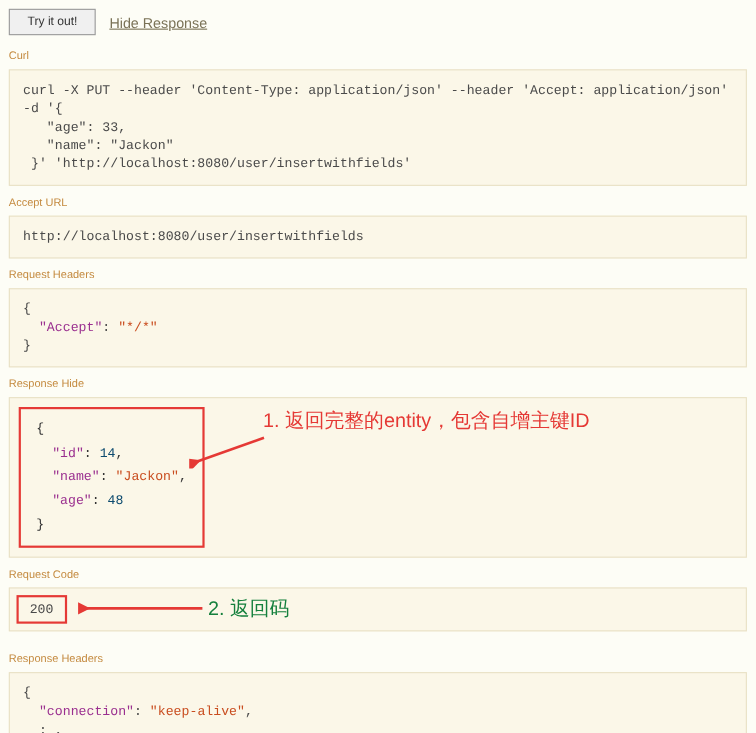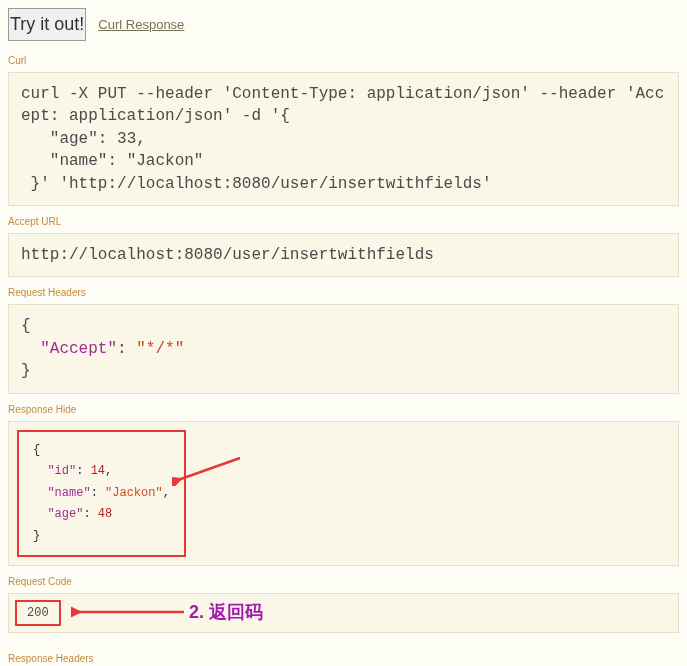--- a/index.html
+++ b/index.html
@@ -18,57 +18,57 @@
     }
     .top-row {
       display: flex;
       align-items: center;
       gap: 12px;
       margin-bottom: 14px;
     }
     .try-button {
       background: #f0f0f0;
       border: 1px solid #999;
-      padding: 5px 1px;
-      font-size: 18px;
+      padding: 5px 16px;
+      font-size: 11px;
       cursor: pointer;
       color: #333;
     }
     .hide-link {
       color: #7a7256;
       text-decoration: underline;
       font-size: 13px;
       cursor: pointer;
     }
     .section-header {
       color: #c48a3f;
       font-size: 10px;
       font-weight: normal;
       margin: 10px 0 6px 0;
     }
     .code-box {
       background: #fbf7e8;
       border: 1px solid #e8e0c5;
       padding: 10px 12px;
       font-family: "Courier New", monospace;
-      font-size: 16px;
+      font-size: 12px;
       color: #4a4a4a;
       white-space: pre-wrap;
       word-break: break-all;
       line-height: 1.4;
       margin-bottom: 4px;
     }
     .json-key {
       color: #9a2f8f;
     }
     .json-string {
       color: #c94d1f;
     }
     .json-number {
-      color: #b91c1c;
+      color: #0c4a6e;
     }
     .red-box-wrapper {
       position: relative;
       background: #fbf7e8;
       border: 1px solid #e8e0c5;
       padding: 8px;
       margin-bottom: 4px;
     }
     .red-outline-1 {
       display: inline-block;
@@ -105,37 +105,36 @@
       position: relative;
       background: #fbf7e8;
       border: 1px solid #e8e0c5;
       padding: 6px;
       margin-bottom: 20px;
     }
     .annotation-2 {
       position: absolute;
       left: 180px;
       top: 6px;
-      color: #a21caf;
+      color: #15803d;
       font-size: 18px;
       font-family: Arial, sans-serif;
-      font-weight: bold;
     }
     .arrow-2 {
       position: absolute;
       left: 62px;
       top: 12px;
     }
   </style>
 </head>
 <body>
 
 <div class="top-row">
   <button class="try-button">Try it out!</button>
-  <a class="hide-link">Curl Response</a>
+  <a class="hide-link">Hide Response</a>
 </div>
 
 <div class="section-header">Curl</div>
 <div class="code-box">curl -X PUT --header 'Content-Type: application/json' --header 'Accept: application/json' -d '{
    "age": 33,
    "name": "Jackon"
  }' 'http://localhost:8080/user/insertwithfields'</div>
 
 <div class="section-header">Accept URL</div>
 <div class="code-box">http://localhost:8080/user/insertwithfields</div>
@@ -145,20 +144,21 @@
   <span class="json-key">"Accept"</span>: <span class="json-string">"*/*"</span>
 }</div>
 
 <div class="section-header">Response Hide</div>
 <div class="red-box-wrapper">
   <div class="red-outline-1">{
   <span class="json-key">"id"</span>: <span class="json-number">14</span>,
   <span class="json-key">"name"</span>: <span class="json-string">"Jackon"</span>,
   <span class="json-key">"age"</span>: <span class="json-number">48</span>
 }</div>
+  <div class="annotation-1">1. 返回完整的entity，包含自增主键ID</div>
   <svg class="arrow-1" width="70" height="30">
     <defs>
       <marker id="ah1" markerWidth="8" markerHeight="8" refX="2" refY="4" orient="auto">
         <polygon points="8,0 0,4 8,8" fill="#e53935"></polygon>
       </marker>
     </defs>
     <line x1="68" y1="2" x2="6" y2="24" stroke="#e53935" stroke-width="2.5" marker-end="url(#ah1)"></line>
   </svg>
 </div>
 

